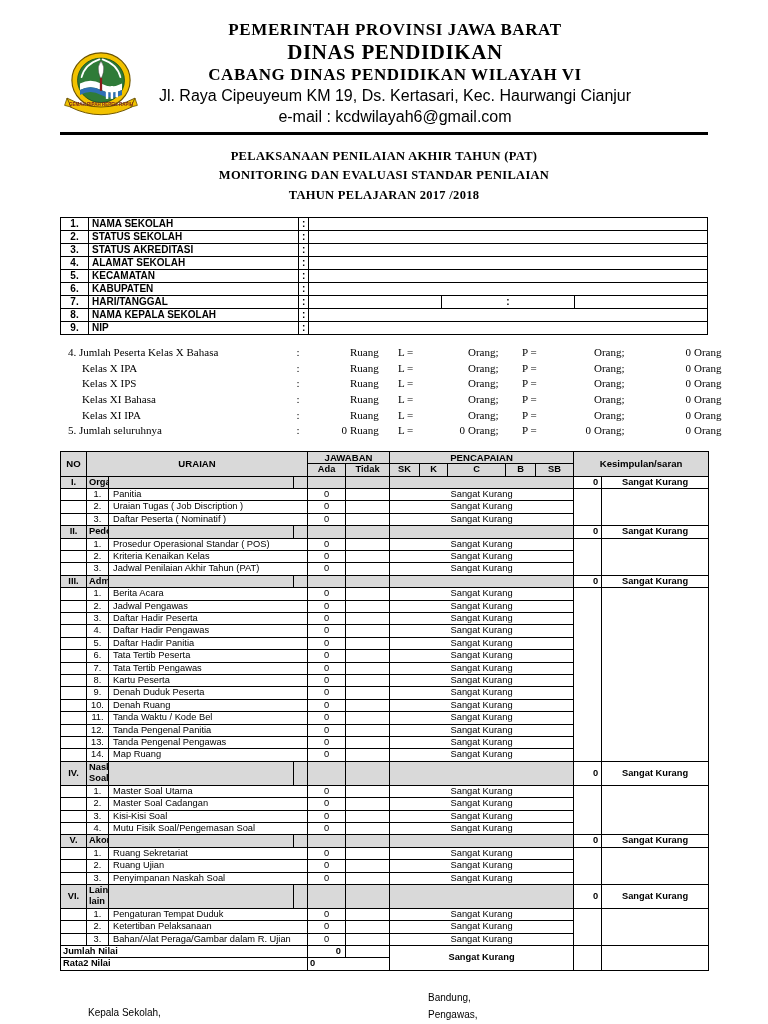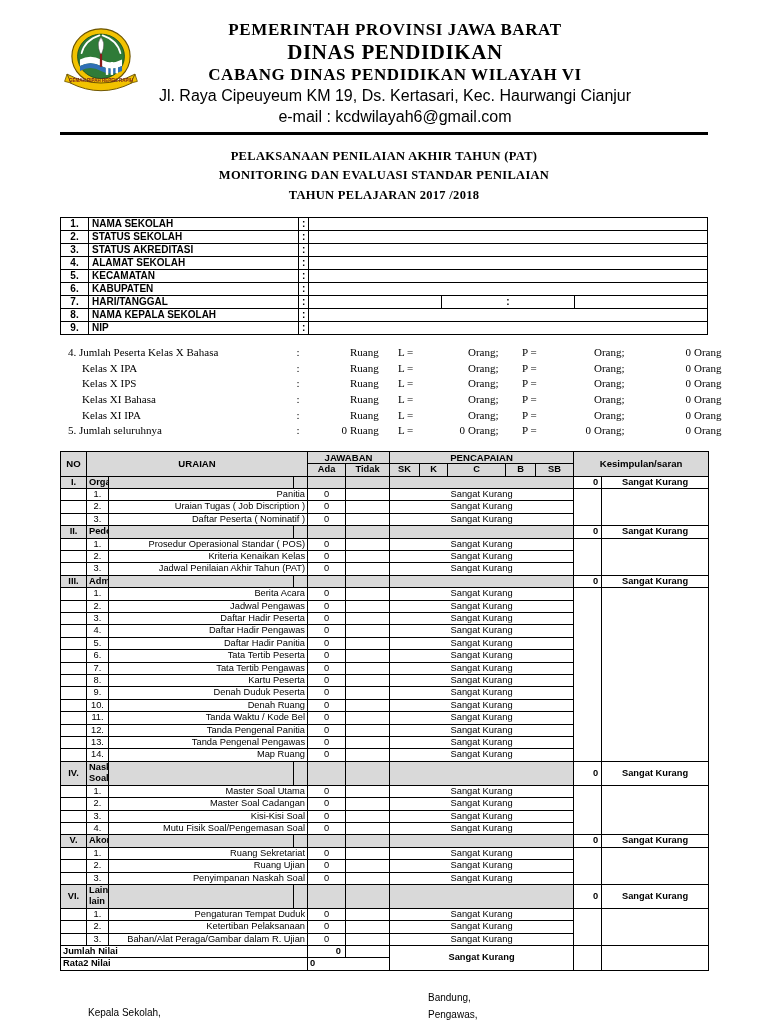--- a/index.html
+++ b/index.html
@@ -8,21 +8,21 @@
     width: 768px; height: 1024px;
     background: #ffffff;
     font-family: "Liberation Sans", sans-serif;
     color: #000000;
     overflow: hidden;
   }
   .page { position: relative; width: 768px; height: 1024px; padding: 0; }
 
   
   .letterhead { position: relative; padding: 20px 60px 0 60px; }
-  .lh-inner { display: flex; align-items: flex-start; }
+  .lh-inner { display: flex; align-items: flex-end; }
   .logo-wrap { width: 92px; flex: 0 0 92px; padding-top: 4px; }
   .lh-text { flex: 1; text-align: center; padding-right: 70px; }
   .lh-l1, .lh-l2, .lh-l3 {
     font-family: "Liberation Serif", serif;
     font-weight: bold; letter-spacing: .6px;
     line-height: 1.18;
   }
   .lh-l1 { font-size: 17px; }
   .lh-l2 { font-size: 21px; }
   .lh-l3 { font-size: 17px; }
@@ -97,21 +97,21 @@
   }
   .hdr { background: #d9d9d9; text-align: center; font-weight: bold; }
   .hdr.big { font-size: 9.6px; }
   .sec { background: #d9d9d9; font-weight: bold; }
   .c { text-align: center; }
   .r { text-align: right; padding-right: 3px !important; }
   .l { text-align: left; }
   .b { font-weight: bold; }
   .rowno { text-align: center; }
   .sub-no { text-align: center; font-size: 9.3px; }
-  .item { text-align: right; padding-left: 4px !important; }
+  .item { text-align: left; padding-left: 4px !important; }
   .tall { height: 19px; line-height: 9.6px; margin-left: 43px; }
   .ftr { font-weight: bold; font-size: 10px; height: 16px; }
   .ftr-val { text-align: right; padding-right: 4px !important; font-weight: bold; font-size: 10px; }
   .ftr-sk { font-weight: bold; text-align: center; font-size: 10px; }
 
   
   .sign { position: relative; margin: 18px 60px 0 60px; width: 648px; height: 96px; }
   .sign-col { position: absolute; font-size: 10px; font-family: "Liberation Sans", sans-serif; }
   .sign-left { left: 28px; top: 18px; }
   .sign-right { left: 368px; top: 0px; }

